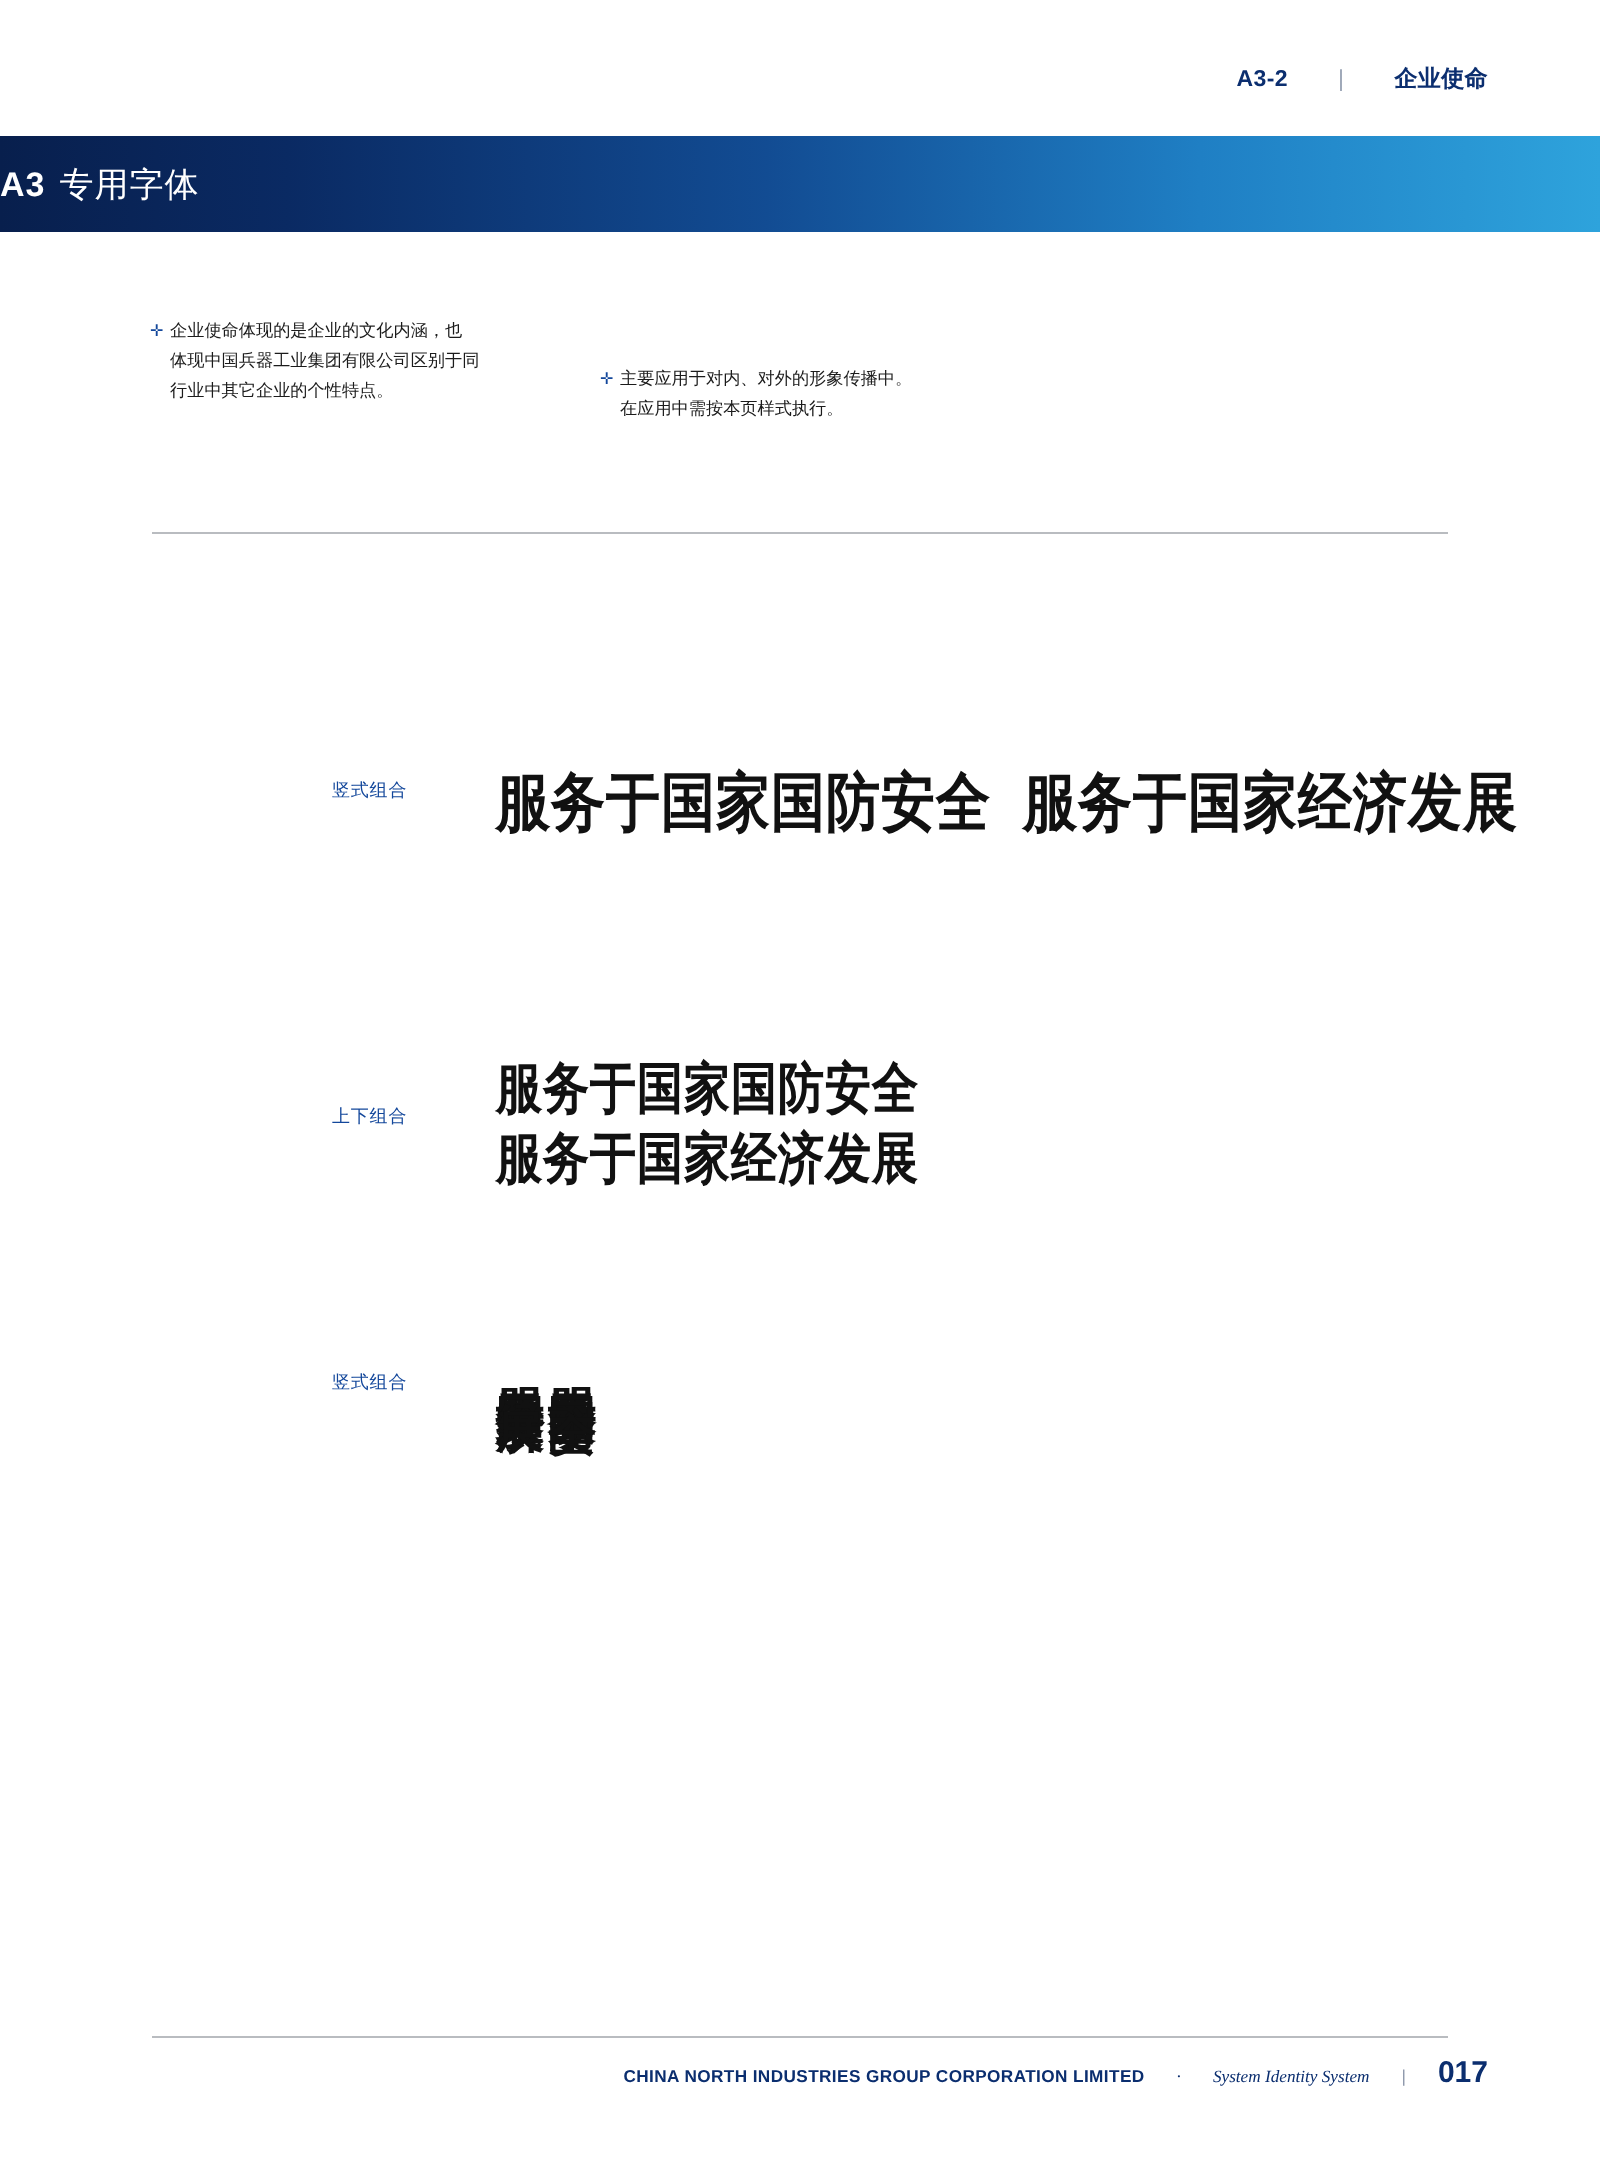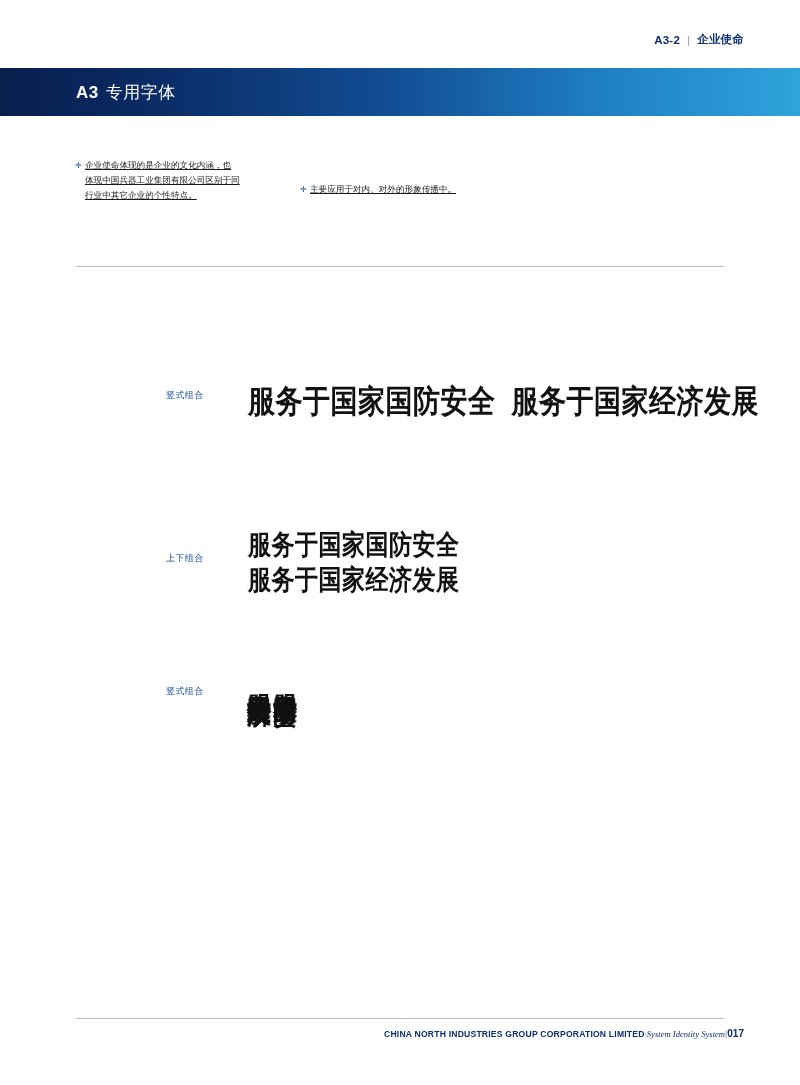--- a/index.html
+++ b/index.html
@@ -17,21 +17,21 @@
     overflow: hidden;
   }
 
   
   .top-ref {
     position: absolute;
     top: 32px;
     right: 56px;
     display: flex;
     align-items: center;
-    gap: 6px;
+    gap: 24px;
     font-size: 11.5px;
     font-weight: bold;
     color: #0b2e6f;
     letter-spacing: 0.2px;
   }
   .top-ref .sep {
     color: #9aa4b5;
     font-weight: normal;
     padding: 0 1px;
   }
@@ -41,21 +41,20 @@
     position: absolute;
     top: 68px;
     left: 0;
     width: 800px;
     height: 48px;
     background: linear-gradient(to right, #081f4d 0%, #0a2a63 18%, #124c93 48%, #1f7fc4 75%, #2ea3dc 100%);
     display: flex;
     align-items: center;
   }
   .title-band .band-text {
-    margin-left: 76px;
     color: #ffffff;
     font-size: 17px;
     letter-spacing: 0.5px;
     text-align: right;
   }
   .title-band .band-code {
     font-weight: bold;
     margin-right: 7px;
   }
 
@@ -70,21 +69,20 @@
   }
   .notes .col-left { width: 225px; }
   .notes .col-right { width: 420px; margin-top: 24px; }
 
   .note-line {
     position: relative;
     font-size: 8.6px;
     line-height: 15px;
     color: #1b1b1b;
     padding-left: 9px;
-    text-decoration: underline;
   }
   .note-line.blue { color: #13479b; }
   .note-line.plus::before {
     content: "✛";
     position: absolute;
     left: -1px;
     top: 0px;
     font-size: 8px;
     color: #13479b;
     line-height: 15px;
@@ -172,38 +170,38 @@
     transform-origin: top center;
   }
 
   
   .footer {
     position: absolute;
     top: 1028px;
     right: 56px;
     display: flex;
     align-items: baseline;
-    gap: 0;
+    gap: 16px;
     font-size: 8.6px;
     color: #0b2e6f;
     white-space: nowrap;
   }
   .footer .company {
     font-weight: bold;
     letter-spacing: 0.2px;
   }
   .footer .vis {
     font-style: italic;
     font-family: "Liberation Serif", serif;
     font-size: 8.6px;
   }
   .footer .bar { color: #8d98ab; }
   .footer .pageno {
     font-weight: bold;
-    font-size: 10px;
+    font-size: 15px;
     color: #0b2e6f;
   }
 </style>
 </head>
 <body>
 
 <div class="page">
 
   <div class="top-ref">
     <span>A3-2</span>
@@ -218,20 +216,21 @@
   </div>
 
   <div class="notes">
     <div class="col-left">
       <div class="note-line plus">企业使命体现的是企业的文化内涵，也</div>
       <div class="note-line cont">体现中国兵器工业集团有限公司区别于同</div>
       <div class="note-line cont">行业中其它企业的个性特点。</div>
     </div>
     <div class="col-right">
       <div class="note-line plus">主要应用于对内、对外的形象传播中。</div>
+      <div class="note-line cont">在应用中需按本页样式执行。</div>
     </div>
   </div>
 
   <div class="rule top"></div>
 
   <div class="spec-label label-1">竖式组合</div>
   <div class="spec-text spec-1">
     <span>服务于国家国防安全</span><span class="gap"></span><span>服务于国家经济发展</span>
   </div>
 

